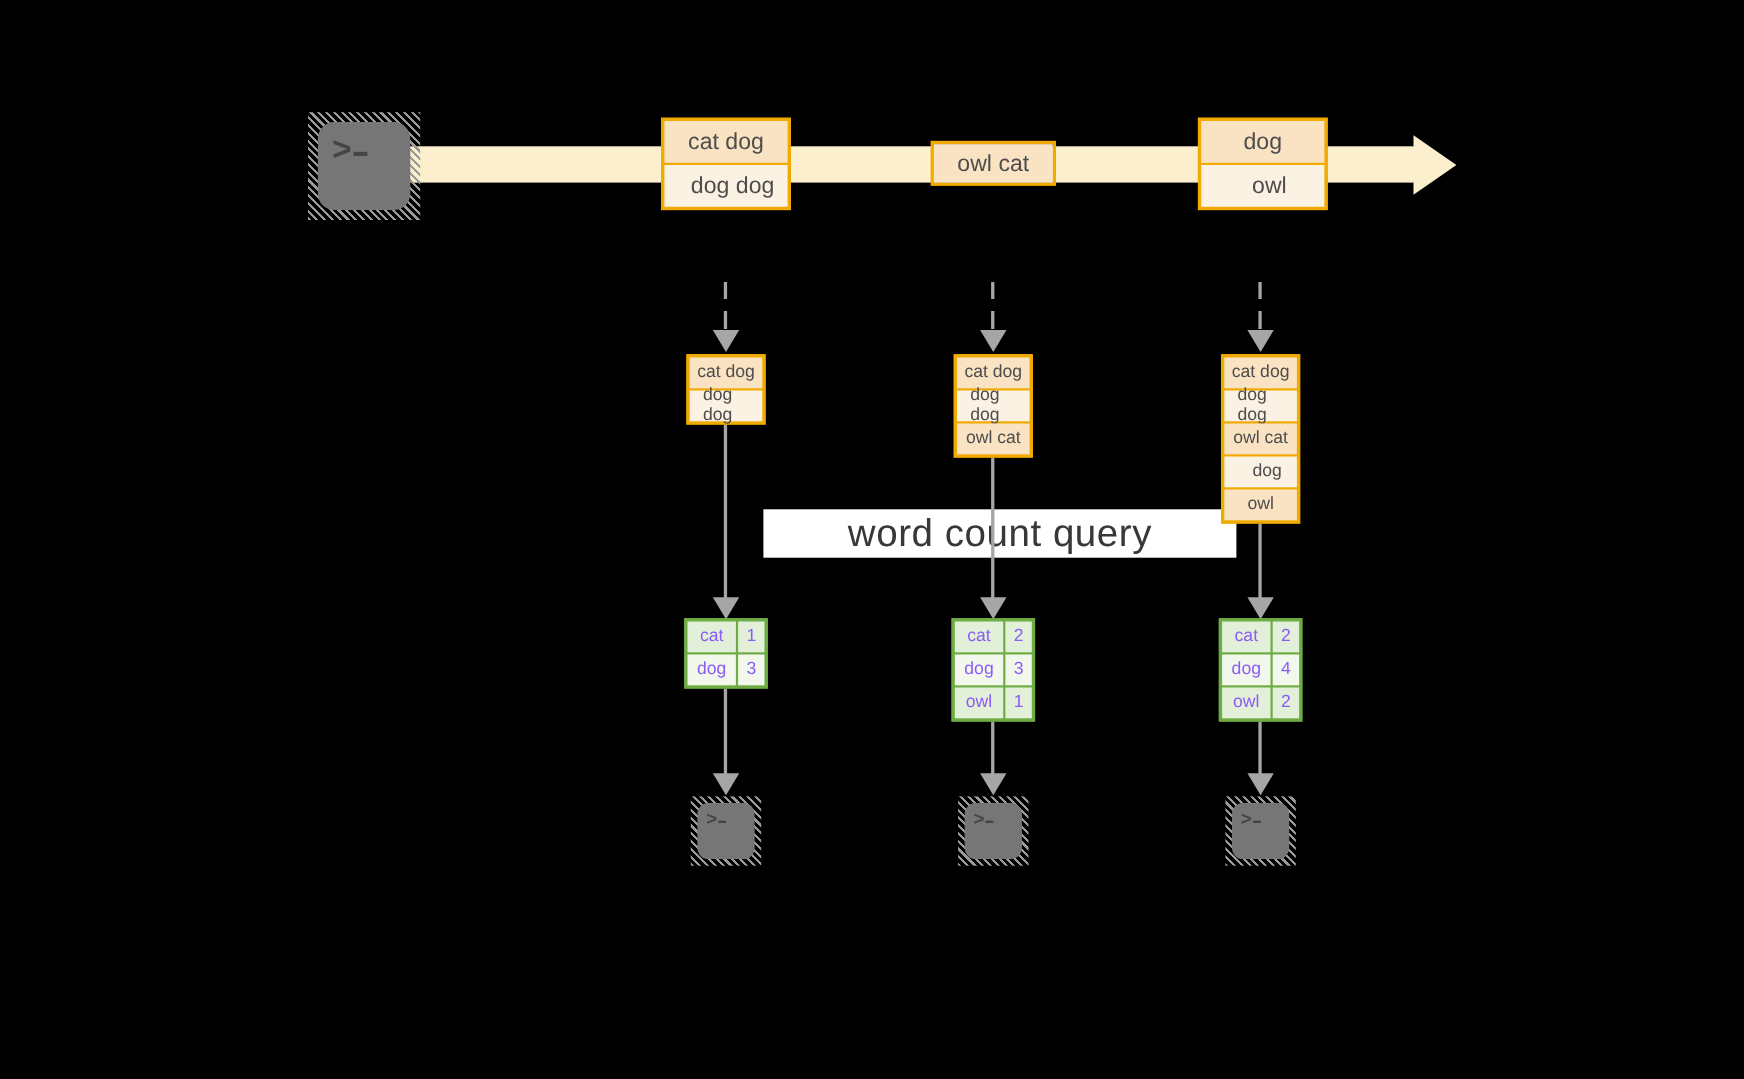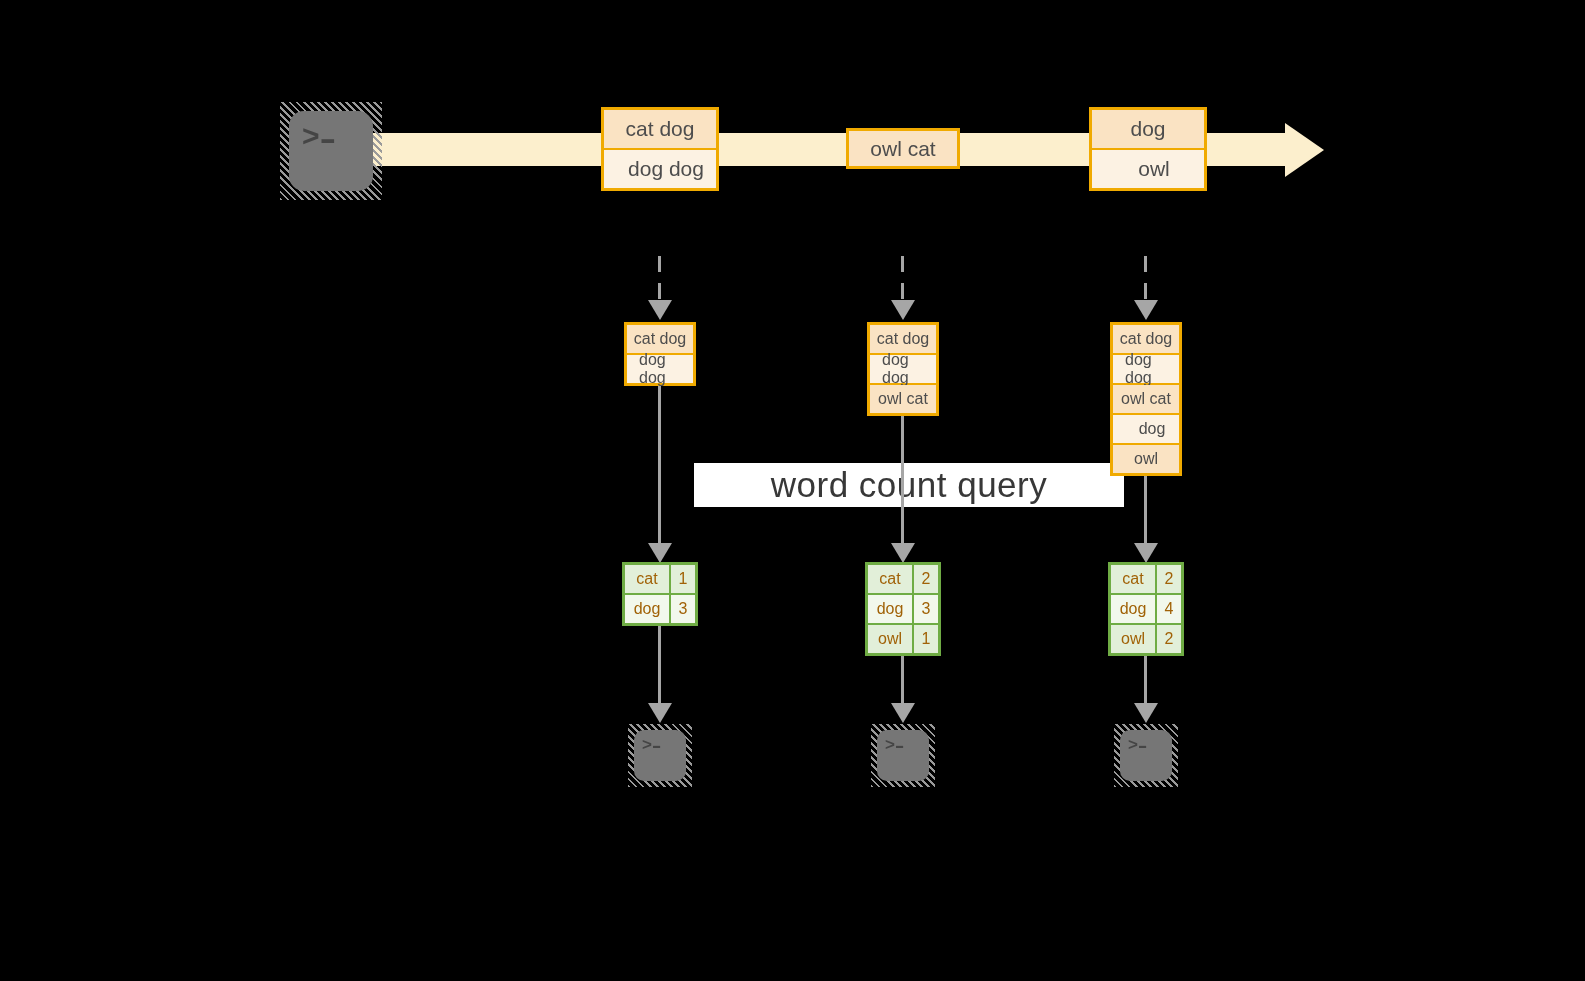--- a/index.html
+++ b/index.html
@@ -31,21 +31,21 @@
   .ebox .ocell{height:38px;font-size:21px;}
   .ebox1{left:601px;top:107px;width:112px;}
   .ebox2{left:846px;top:128px;width:108px;} .ebox2 .ocell{height:35px;}
   .ebox3{left:1089px;top:107px;width:112px;}
   .stack{width:66px;} .stack .ocell{height:28px;font-size:16px;}
   .stack1{left:624px;top:322px;} .stack2{left:867px;top:322px;} .stack3{left:1110px;top:322px;}
 
   
   .gtable{z-index:4;border:3px solid #6FAC44;background:#6FAC44;display:grid;
           grid-template-columns:44px 24px;gap:2px;}
-  .gcell{background:#E2EFD9;height:28px;font-size:16px;color:#a16207;
+  .gcell{background:#E2EFD9;height:28px;font-size:16px;color:#8b5cf6;
          display:flex;align-items:center;justify-content:center;}
   .gcell.alt{background:#F2F8EC;}
   .table1{left:622px;top:562px;} .table2{left:865px;top:562px;} .table3{left:1108px;top:562px;}
 
   
   .vline{width:3px;background:#A6A6A6;z-index:3;}
   .vdash{width:3px;z-index:3;background:repeating-linear-gradient(180deg,#A6A6A6 0 16px,transparent 16px 27px);}
   .vhead{width:0;height:0;z-index:3;border-left:12px solid transparent;
          border-right:12px solid transparent;border-top:20px solid #A6A6A6;}
 

